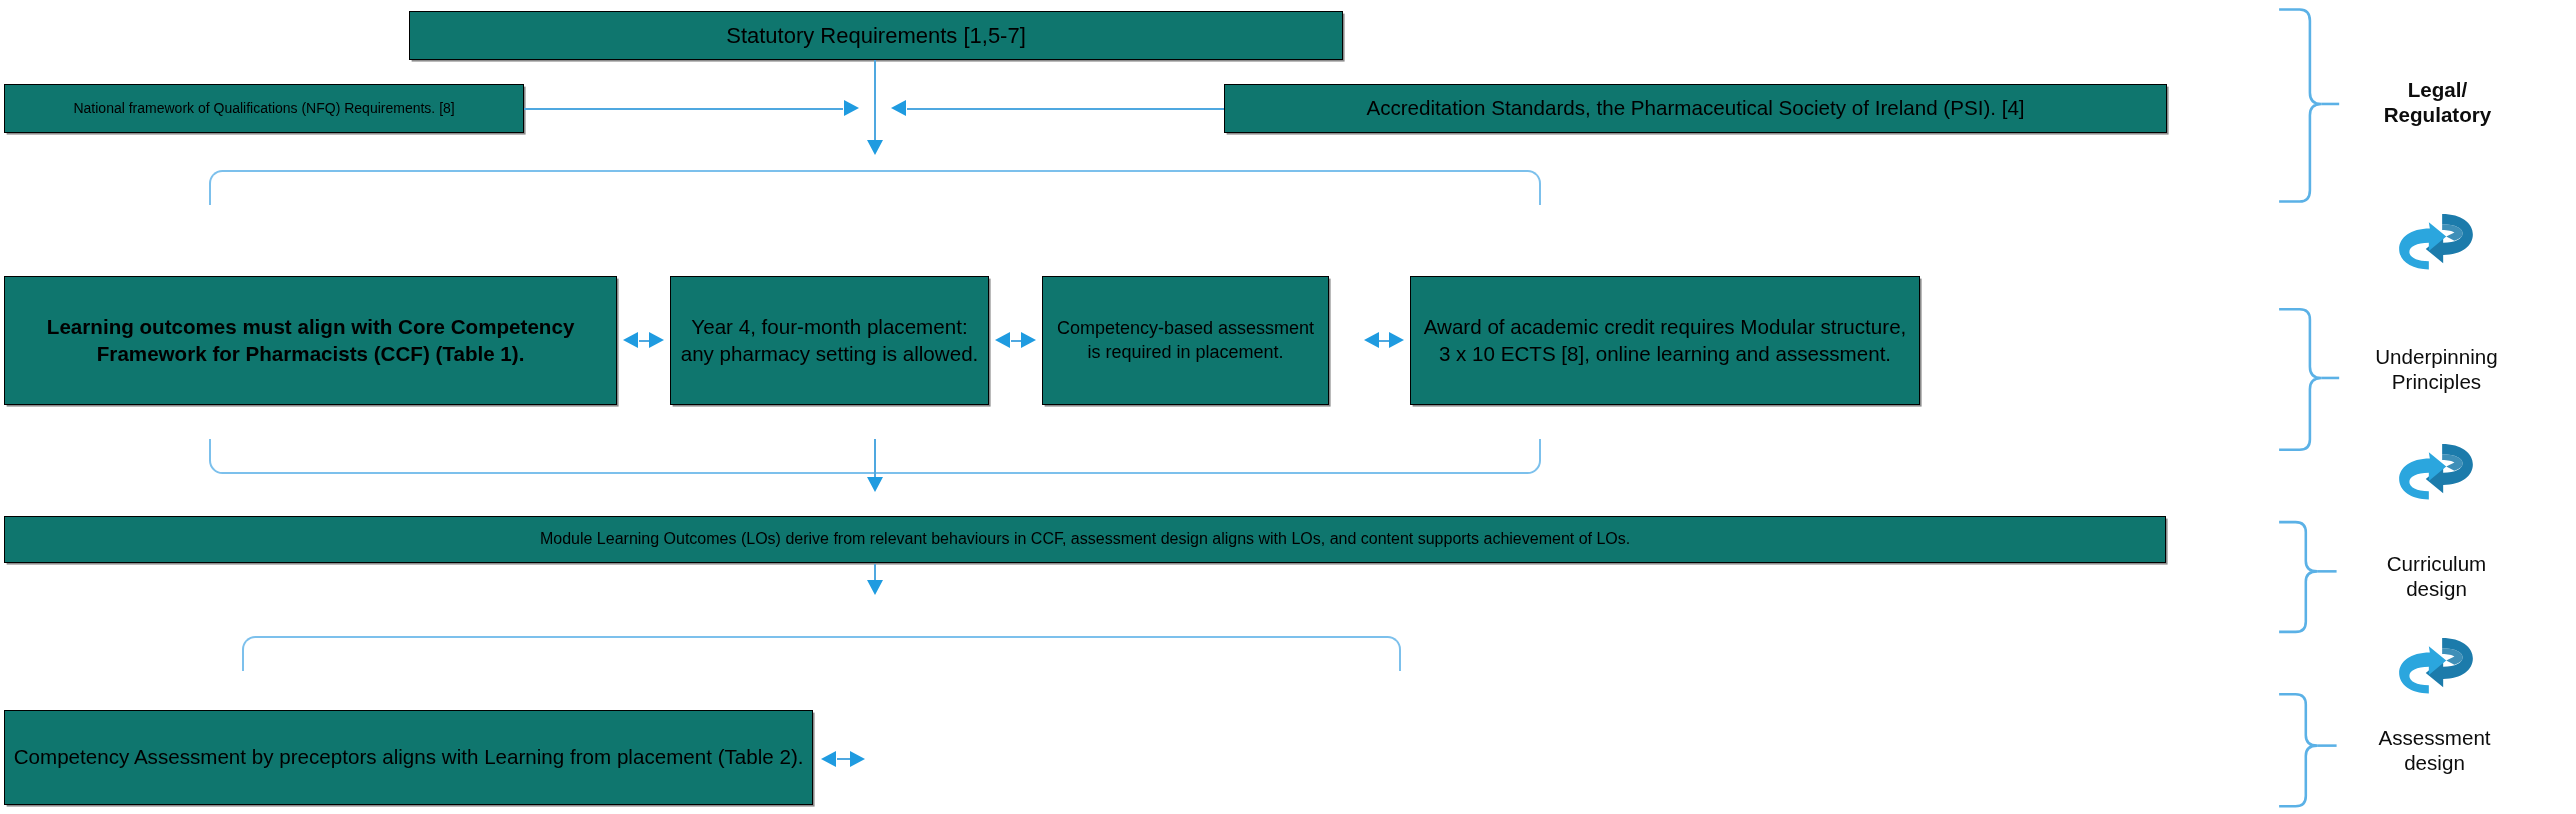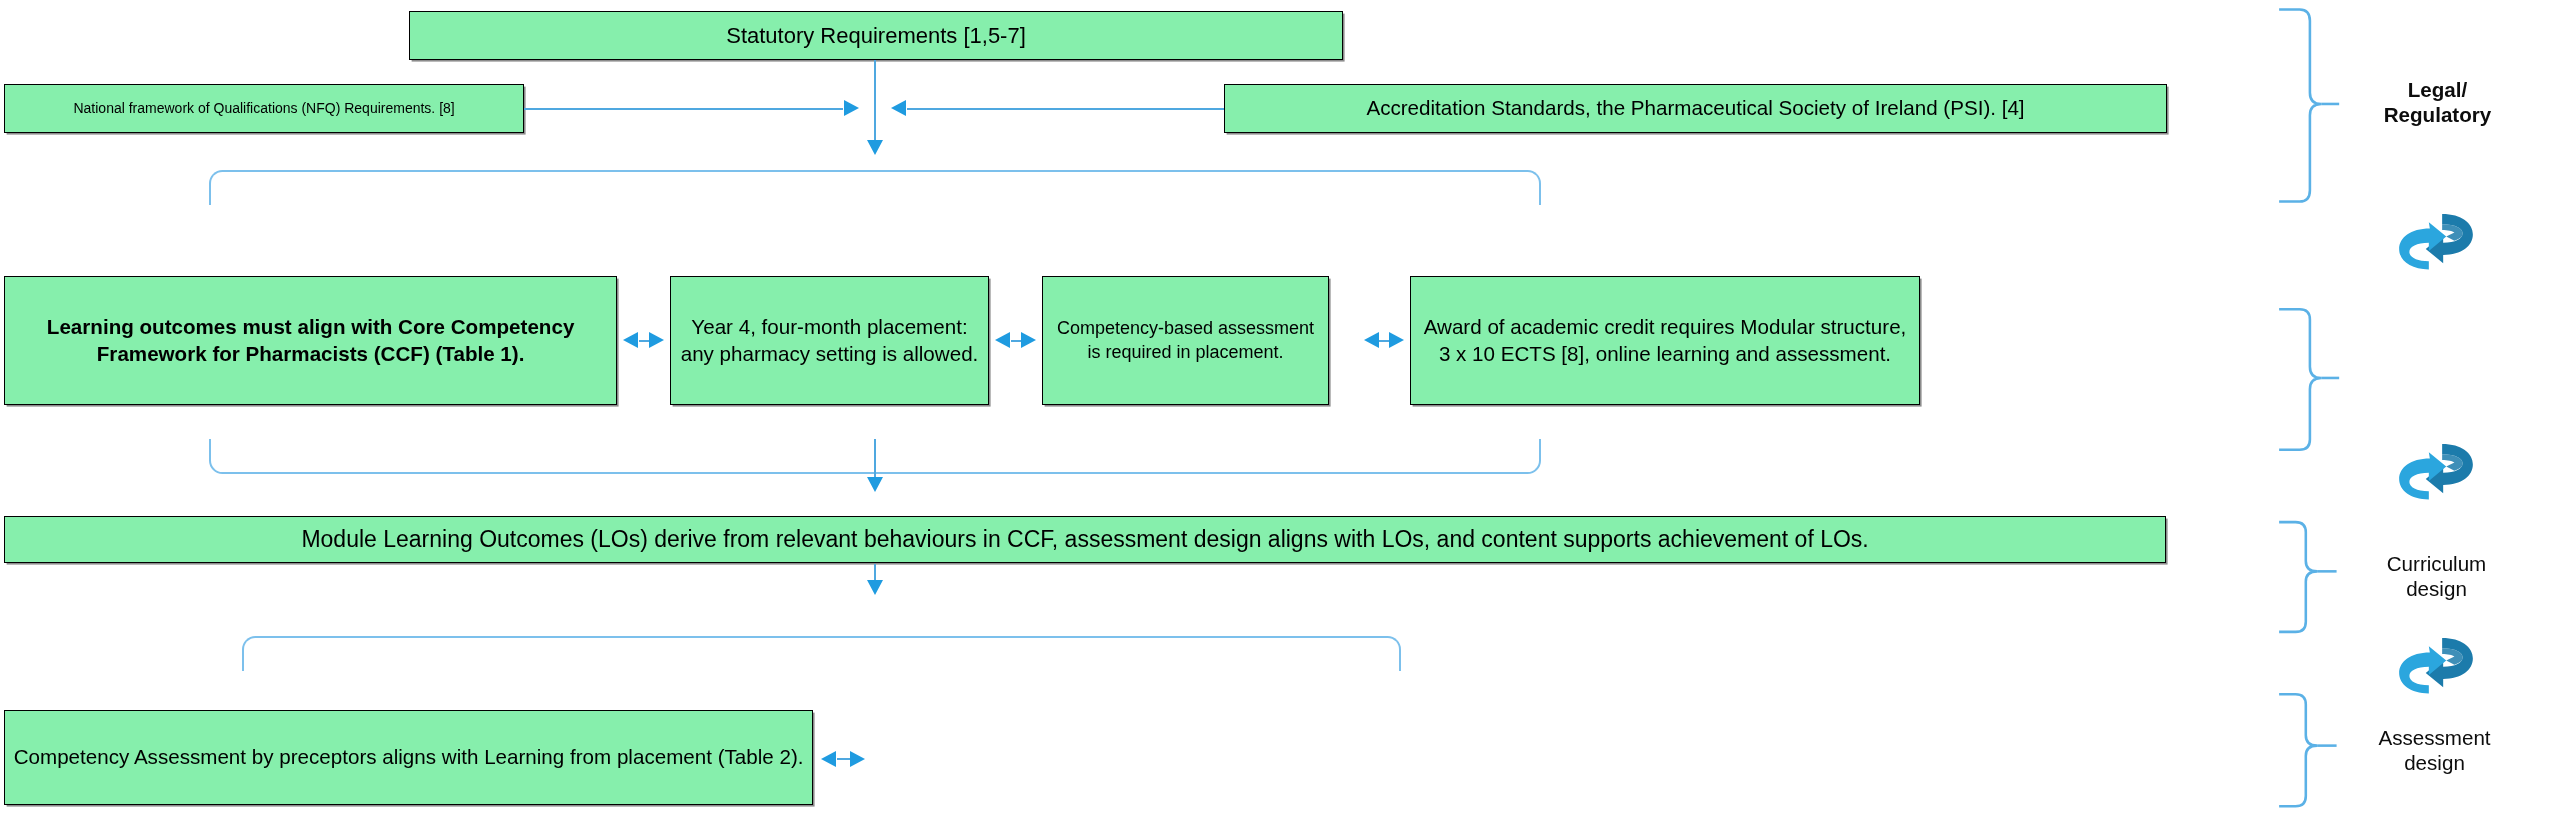--- a/index.html
+++ b/index.html
@@ -3,21 +3,21 @@
 <meta charset="utf-8">
 <style>
   html,body{margin:0;padding:0;background:#ffffff;}
   body{font-family:"Liberation Sans",sans-serif;}
   #stage{position:relative;width:2719px;height:815px;background:#fff;overflow:hidden;}
 
   .box{
     position:absolute;
     box-sizing:border-box;
     border:1.5px solid #000000;
-    background:#86efac;
+    background:#0f766e;
     display:flex;
     align-items:center;
     justify-content:center;
     text-align:center;
     color:#000000;
     line-height:1.30;
     padding:3.1px 8.2px;
     box-shadow:2.1px 2.1px 0 -0.5px rgba(0,0,0,0.45);
   }
   .box span{display:block;width:100%;}
@@ -121,21 +121,21 @@
   <div class="arrow-right" style="left:1021px;top:332px;"></div>
 
   <div class="arrow-left" style="left:1364px;top:332px;"></div>
   <div class="hline" style="left:1379px;top:340px;width:10.3px;height:1.5px;"></div>
   <div class="arrow-right" style="left:1389px;top:332px;"></div>
 
   <div class="dist" style="left:209px;top:439px;width:1332px;height:35px;transform:rotate(180deg);"></div>
   <div class="vline" style="left:874px;top:439px;width:1.5px;height:38px;"></div>
   <div class="arrow-down" style="left:867px;top:477px;"></div>
 
-  <div class="box" style="left:4.1px;top:516px;width:2162px;height:47px;font-size:23px;">
+  <div class="box" style="left:4.1px;top:516px;width:2162px;height:47px;font-size:16px;">
     <span>Module Learning Outcomes (LOs) derive from relevant behaviours in CCF, assessment design aligns with LOs, and content supports achievement of LOs.</span>
   </div>
 
   <div class="vline" style="left:874px;top:564px;width:1.5px;height:23px;"></div>
   <div class="arrow-down" style="left:867px;top:580px;"></div>
 
   <div class="dist" style="left:242px;top:636px;width:1159px;height:35px;"></div>
 
   <div class="box" style="left:4.1px;top:710px;width:809px;height:95px;font-size:20.6px;">
     <span>Competency Assessment by preceptors aligns with Learning from placement (Table 2).</span>
@@ -161,20 +161,24 @@
     <path d="M68 36 C30 36 8 54 8 76 C8 98 30 116 66 116 L66 100 C42 100 28 92 28 82
              C28 72 42 64 66 64 L66 80 L100 52 L66 24 Z" fill="#2BA6DE"></path>
     <path d="M92 28 C118 28 132 36 132 46 C132 52 126 57 116 60 L100 52 L116 44
              C112 41 103 39 92 39 Z" fill="#1C7BAB" opacity="0.85"></path>
   </svg>
 
   <svg class="brace" style="left:2275px;top:305px;" width="77" height="149" viewBox="0 0 150 290">
     <path d="M8 8 H48 Q68 8 68 28 V120 Q68 142 90 142 Q68 142 68 164 V262 Q68 282 48 282 H8" fill="none" stroke="#5BB1E6" stroke-width="5"></path>
     <line x1="90" y1="142" x2="125" y2="142" stroke="#5BB1E6" stroke-width="5"></line>
   </svg>
+  <div class="rlabel" style="left:2349px;top:344px;width:175px;">
+    <div>Underpinning</div>
+    <div>Principles</div>
+  </div>
 
   <svg class="cycle" style="left:2395px;top:440px;" width="82" height="64" viewBox="0 0 160 125">
     <path d="M92 8 C130 8 152 26 152 48 C152 70 130 88 94 88 L94 104 L60 76 L94 48 L94 64
              C118 64 132 56 132 46 C132 36 118 28 92 28 Z" fill="#1C7BAB"></path>
     <path d="M68 36 C30 36 8 54 8 76 C8 98 30 116 66 116 L66 100 C42 100 28 92 28 82
              C28 72 42 64 66 64 L66 80 L100 52 L66 24 Z" fill="#2BA6DE"></path>
     <path d="M92 28 C118 28 132 36 132 46 C132 52 126 57 116 60 L100 52 L116 44
              C112 41 103 39 92 39 Z" fill="#1C7BAB" opacity="0.85"></path>
   </svg>
 

